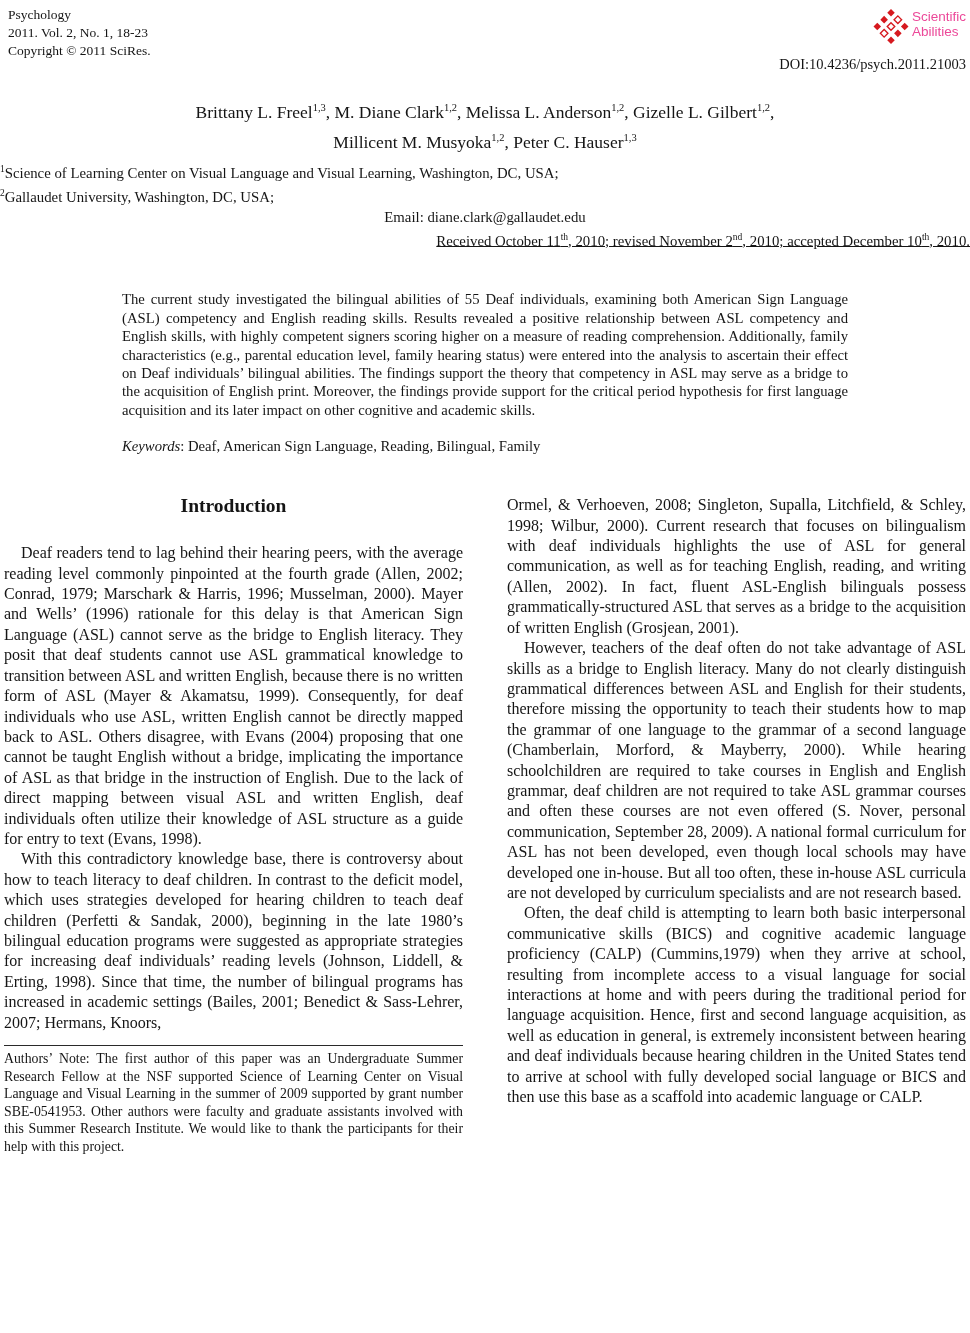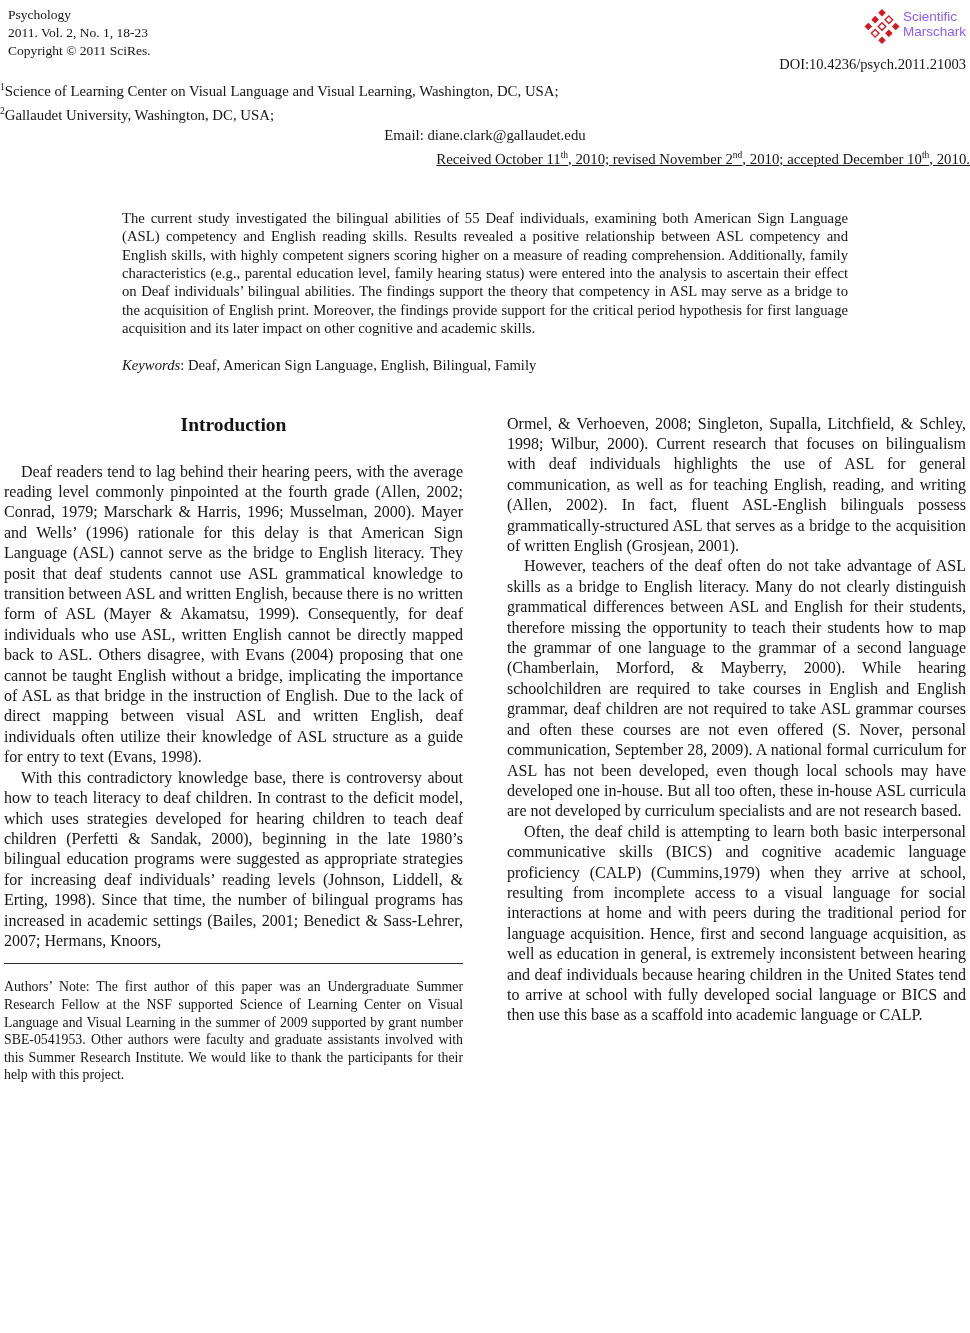--- a/index.html
+++ b/index.html
@@ -51,21 +51,21 @@
   }
   .col { width:464px; }
   .section-heading {
     text-align:center; font-weight:bold; font-size:19.5px; margin:0 0 26px 0;
   }
   .para {
     margin:0; font-size:16px; line-height:20.4px; text-align:justify;
   }
   .para.indent { text-indent:17px; }
   .footnote {
-    margin-top:12px; border-top:1px solid #2a2a2a; padding-top:14px;
+    margin-top:12px; border-top:1px solid #2a2a2a; padding-top:4px;
     font-size:13.8px; line-height:17.6px; text-align:justify;
   }
 </style>
 </head>
 <body>
 
 <div class="page">
 
   <div class="page-header">
     <div class="header-left">
@@ -83,41 +83,45 @@
               <path d="M28 9.6 L32.4 14 L28 18.4 L23.6 14 Z" fill="none" stroke="#d6191f" stroke-width="1.6"></path>
               <path d="M4 17.6 L8.4 22 L4 26.4 L-0.4 22 Z" fill="#d6191f"></path>
               <path d="M20 17.6 L24.4 22 L20 26.4 L15.6 22 Z" fill="none" stroke="#d6191f" stroke-width="1.6"></path>
               <path d="M36 17.6 L40.4 22 L36 26.4 L31.6 22 Z" fill="#d6191f"></path>
               <path d="M12 25.6 L16.4 30 L12 34.4 L7.6 30 Z" fill="none" stroke="#d6191f" stroke-width="1.6"></path>
               <path d="M28 25.6 L32.4 30 L28 34.4 L23.6 30 Z" fill="#d6191f"></path>
               <path d="M20 33.6 L24.4 38 L20 42.4 L15.6 38 Z" fill="#d6191f"></path>
             </g>
           </svg>
         </span>
-        <span class="logo-text" style="color:#8b5cf6">
+        <span class="logo-text" style="color:#ec4899">
           <div>Scientific</div>
-          <div>Marschark</div>
+          <div>Abilities</div>
         </span>
       </div>
       <div class="doi-line">DOI:10.4236/psych.2011.21003</div>
     </div>
   </div>
 
 
+  <div class="byline">
+    <div>Brittany L. Freel<sup>1,3</sup>, M. Diane Clark<sup>1,2</sup>, Melissa L. Anderson<sup>1,2</sup>, Gizelle L. Gilbert<sup>1,2</sup>,</div>
+    <div>Millicent M. Musyoka<sup>1,2</sup>, Peter C. Hauser<sup>1,3</sup></div>
+  </div>
 
   <div class="affiliations">
     <div><sup>1</sup>Science of Learning Center on Visual Language and Visual Learning, Washington, DC, USA;</div>
     <div><sup>2</sup>Gallaudet University, Washington, DC, USA;</div>
   </div>
   <div class="contact-line">Email: diane.clark@gallaudet.edu</div>
   <div class="received-line">Received October 11<sup>th</sup>, 2010; revised November 2<sup>nd</sup>, 2010; accepted December 10<sup>th</sup>, 2010.</div>
 
   <div class="abstract-block">The current study investigated the bilingual abilities of 55 Deaf individuals, examining both American Sign Language (ASL) competency and English reading skills. Results revealed a positive relationship between ASL competency and English skills, with highly competent signers scoring higher on a measure of reading comprehension. Additionally, family characteristics (e.g., parental education level, family hearing status) were entered into the analysis to ascertain their effect on Deaf individuals’ bilingual abilities. The findings support the theory that competency in ASL may serve as a bridge to the acquisition of English print. Moreover, the findings provide support for the critical period hypothesis for first language acquisition and its later impact on other cognitive and academic skills.</div>
   <div class="keywords-line">
-    <span class="keywords-label">Keywords</span><span>: Deaf, American Sign Language, English, Bilingual, Family</span>
+    <span class="keywords-label">Keywords</span><span>: Deaf, American Sign Language, Reading, Bilingual, Family</span>
   </div>
 
   <div class="columns">
     <div class="col">
       <h2 class="section-heading">Introduction</h2>
       <div>
           <p class="para indent">Deaf readers tend to lag behind their hearing peers, with the average reading level commonly pinpointed at the fourth grade (Allen, 2002; Conrad, 1979; Marschark &amp; Harris, 1996; Musselman, 2000). Mayer and Wells’ (1996) rationale for this delay is that American Sign Language (ASL) cannot serve as the bridge to English literacy. They posit that deaf students cannot use ASL grammatical knowledge to transition between ASL and written English, because there is no written form of ASL (Mayer &amp; Akamatsu, 1999). Consequently, for deaf individuals who use ASL, written English cannot be directly mapped back to ASL. Others disagree, with Evans (2004) proposing that one cannot be taught English without a bridge, implicating the importance of ASL as that bridge in the instruction of English. Due to the lack of direct mapping between visual ASL and written English, deaf individuals often utilize their knowledge of ASL structure as a guide for entry to text (Evans, 1998).</p>
           <p class="para indent">With this contradictory knowledge base, there is controversy about how to teach literacy to deaf children. In contrast to the deficit model, which uses strategies developed for hearing children to teach deaf children (Perfetti &amp; Sandak, 2000), beginning in the late 1980’s bilingual education programs were suggested as appropriate strategies for increasing deaf individuals’ reading levels (Johnson, Liddell, &amp; Erting, 1998). Since that time, the number of bilingual programs has increased in academic settings (Bailes, 2001; Benedict &amp; Sass-Lehrer, 2007; Hermans, Knoors,</p>
         </div>
       <div class="footnote">Authors’ Note: The first author of this paper was an Undergraduate Summer Research Fellow at the NSF supported Science of Learning Center on Visual Language and Visual Learning in the summer of 2009 supported by grant number SBE-0541953. Other authors were faculty and graduate assistants involved with this Summer Research Institute. We would like to thank the participants for their help with this project.</div>

